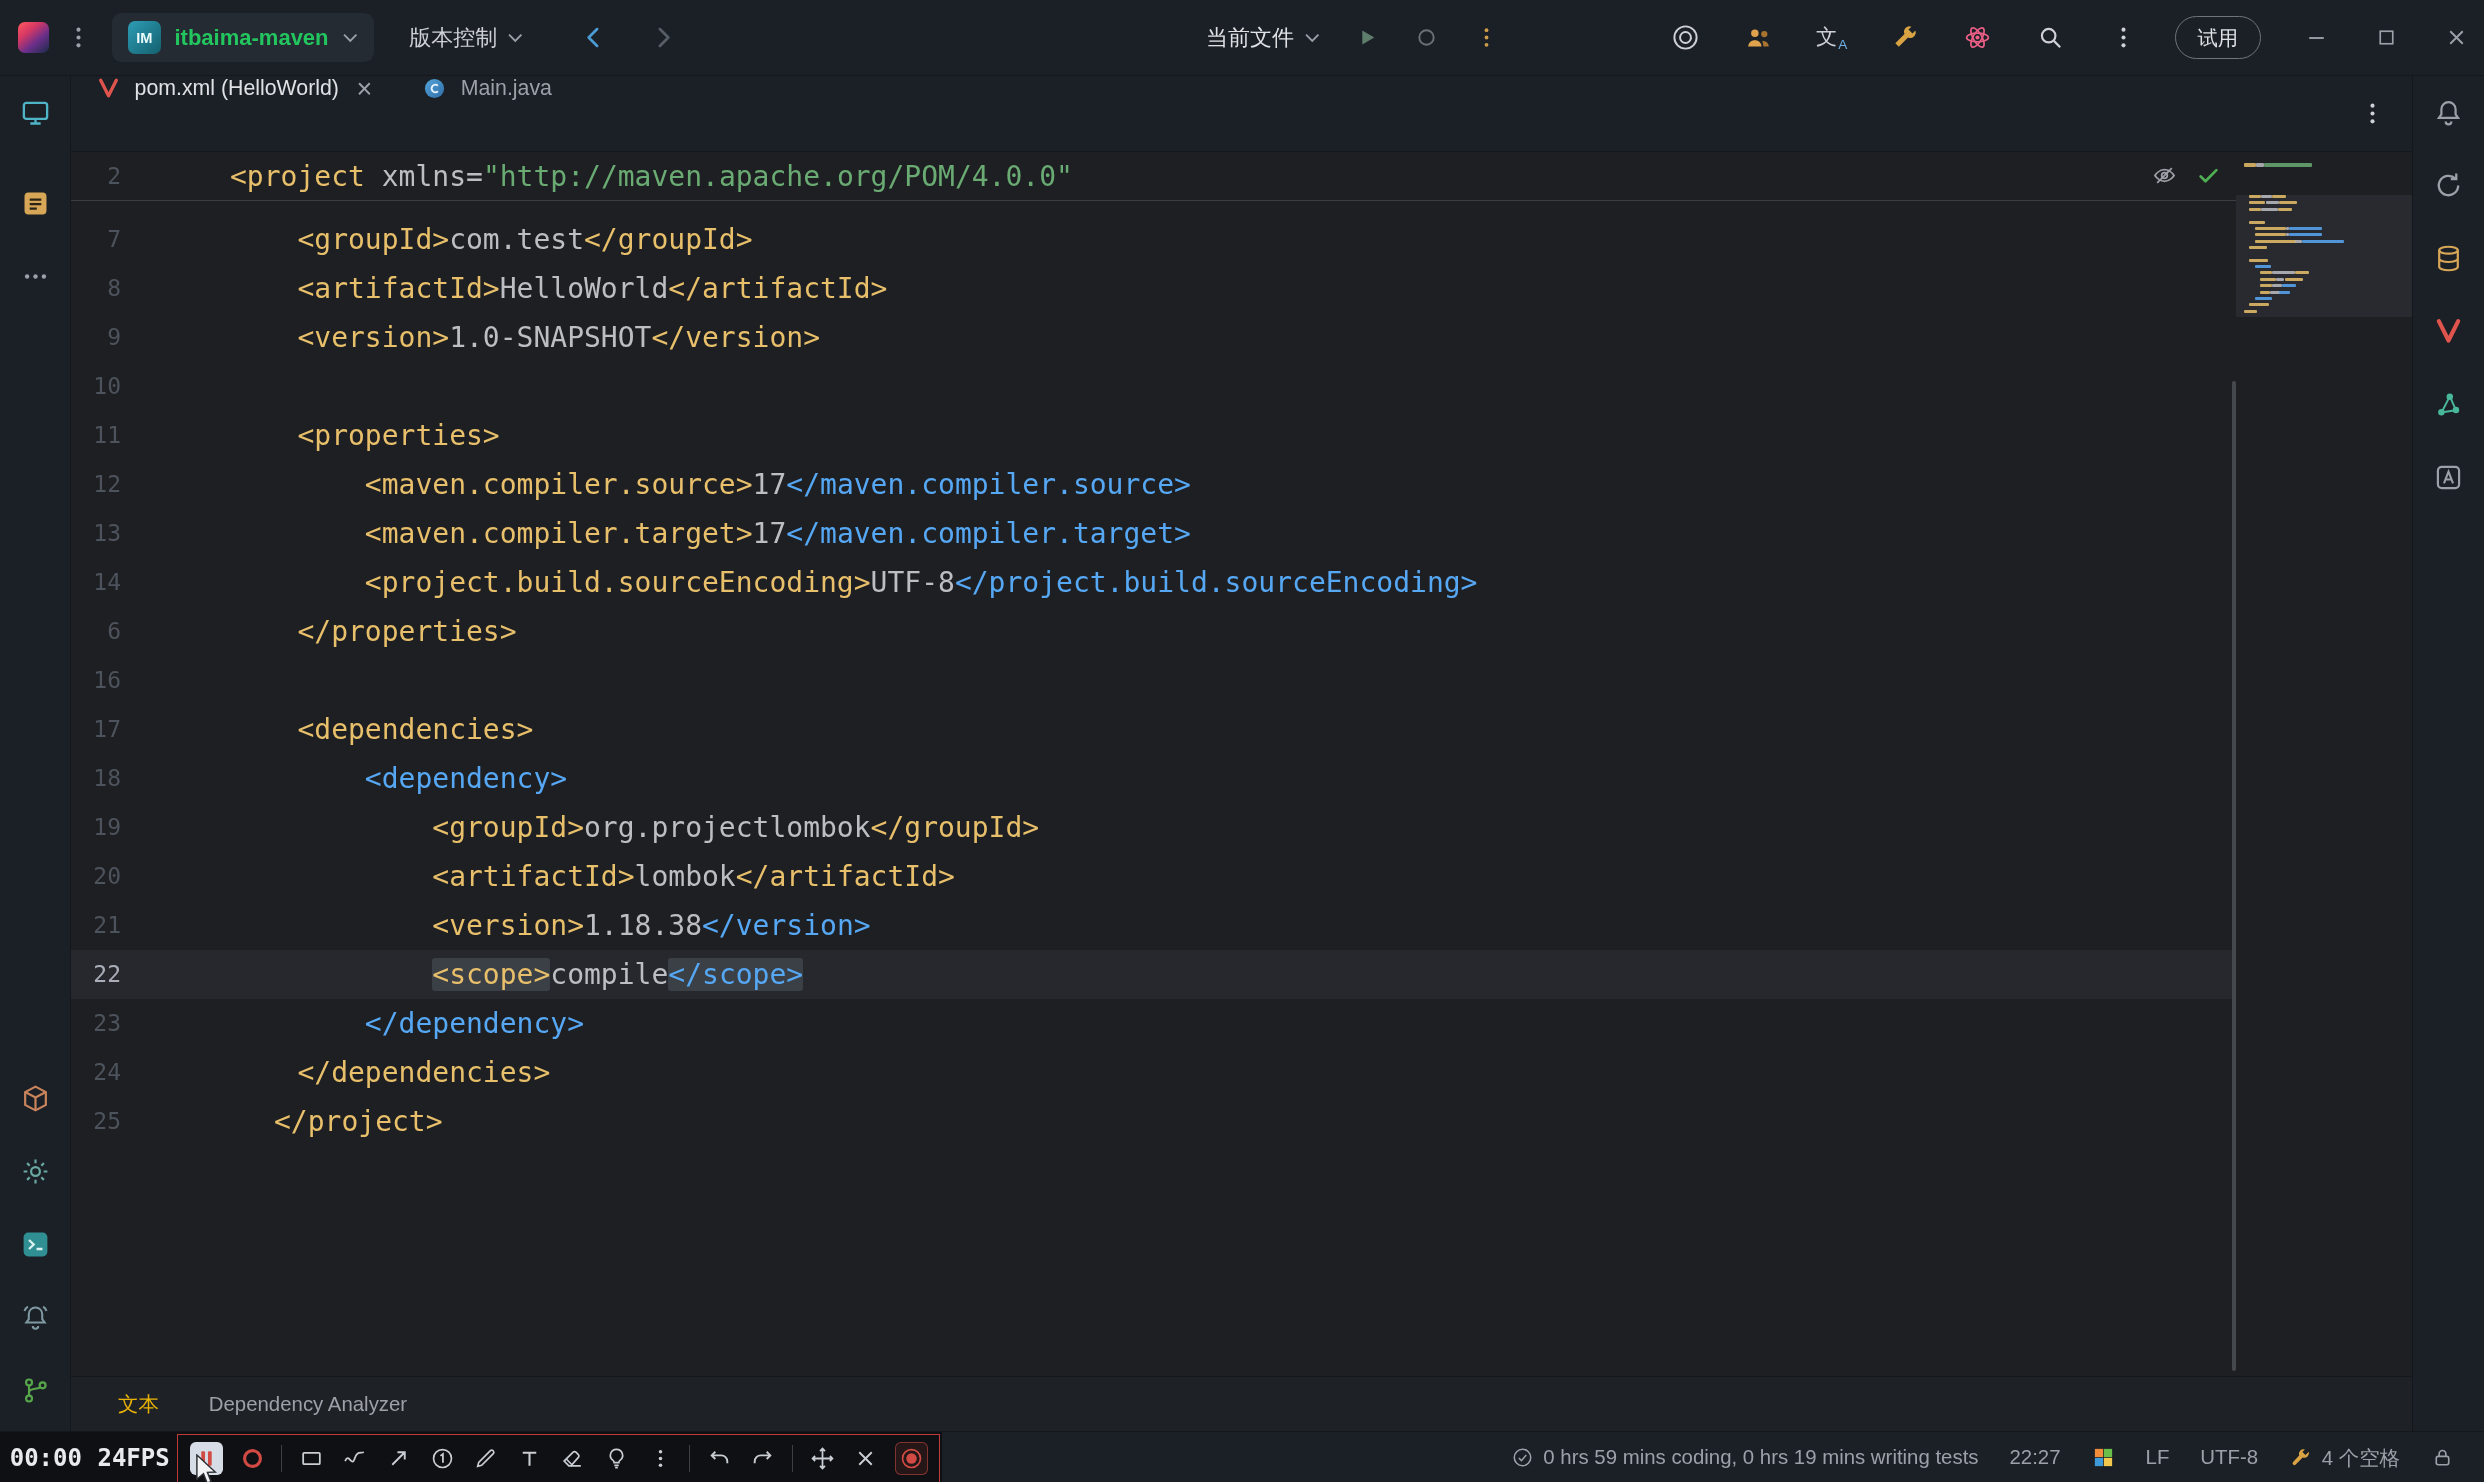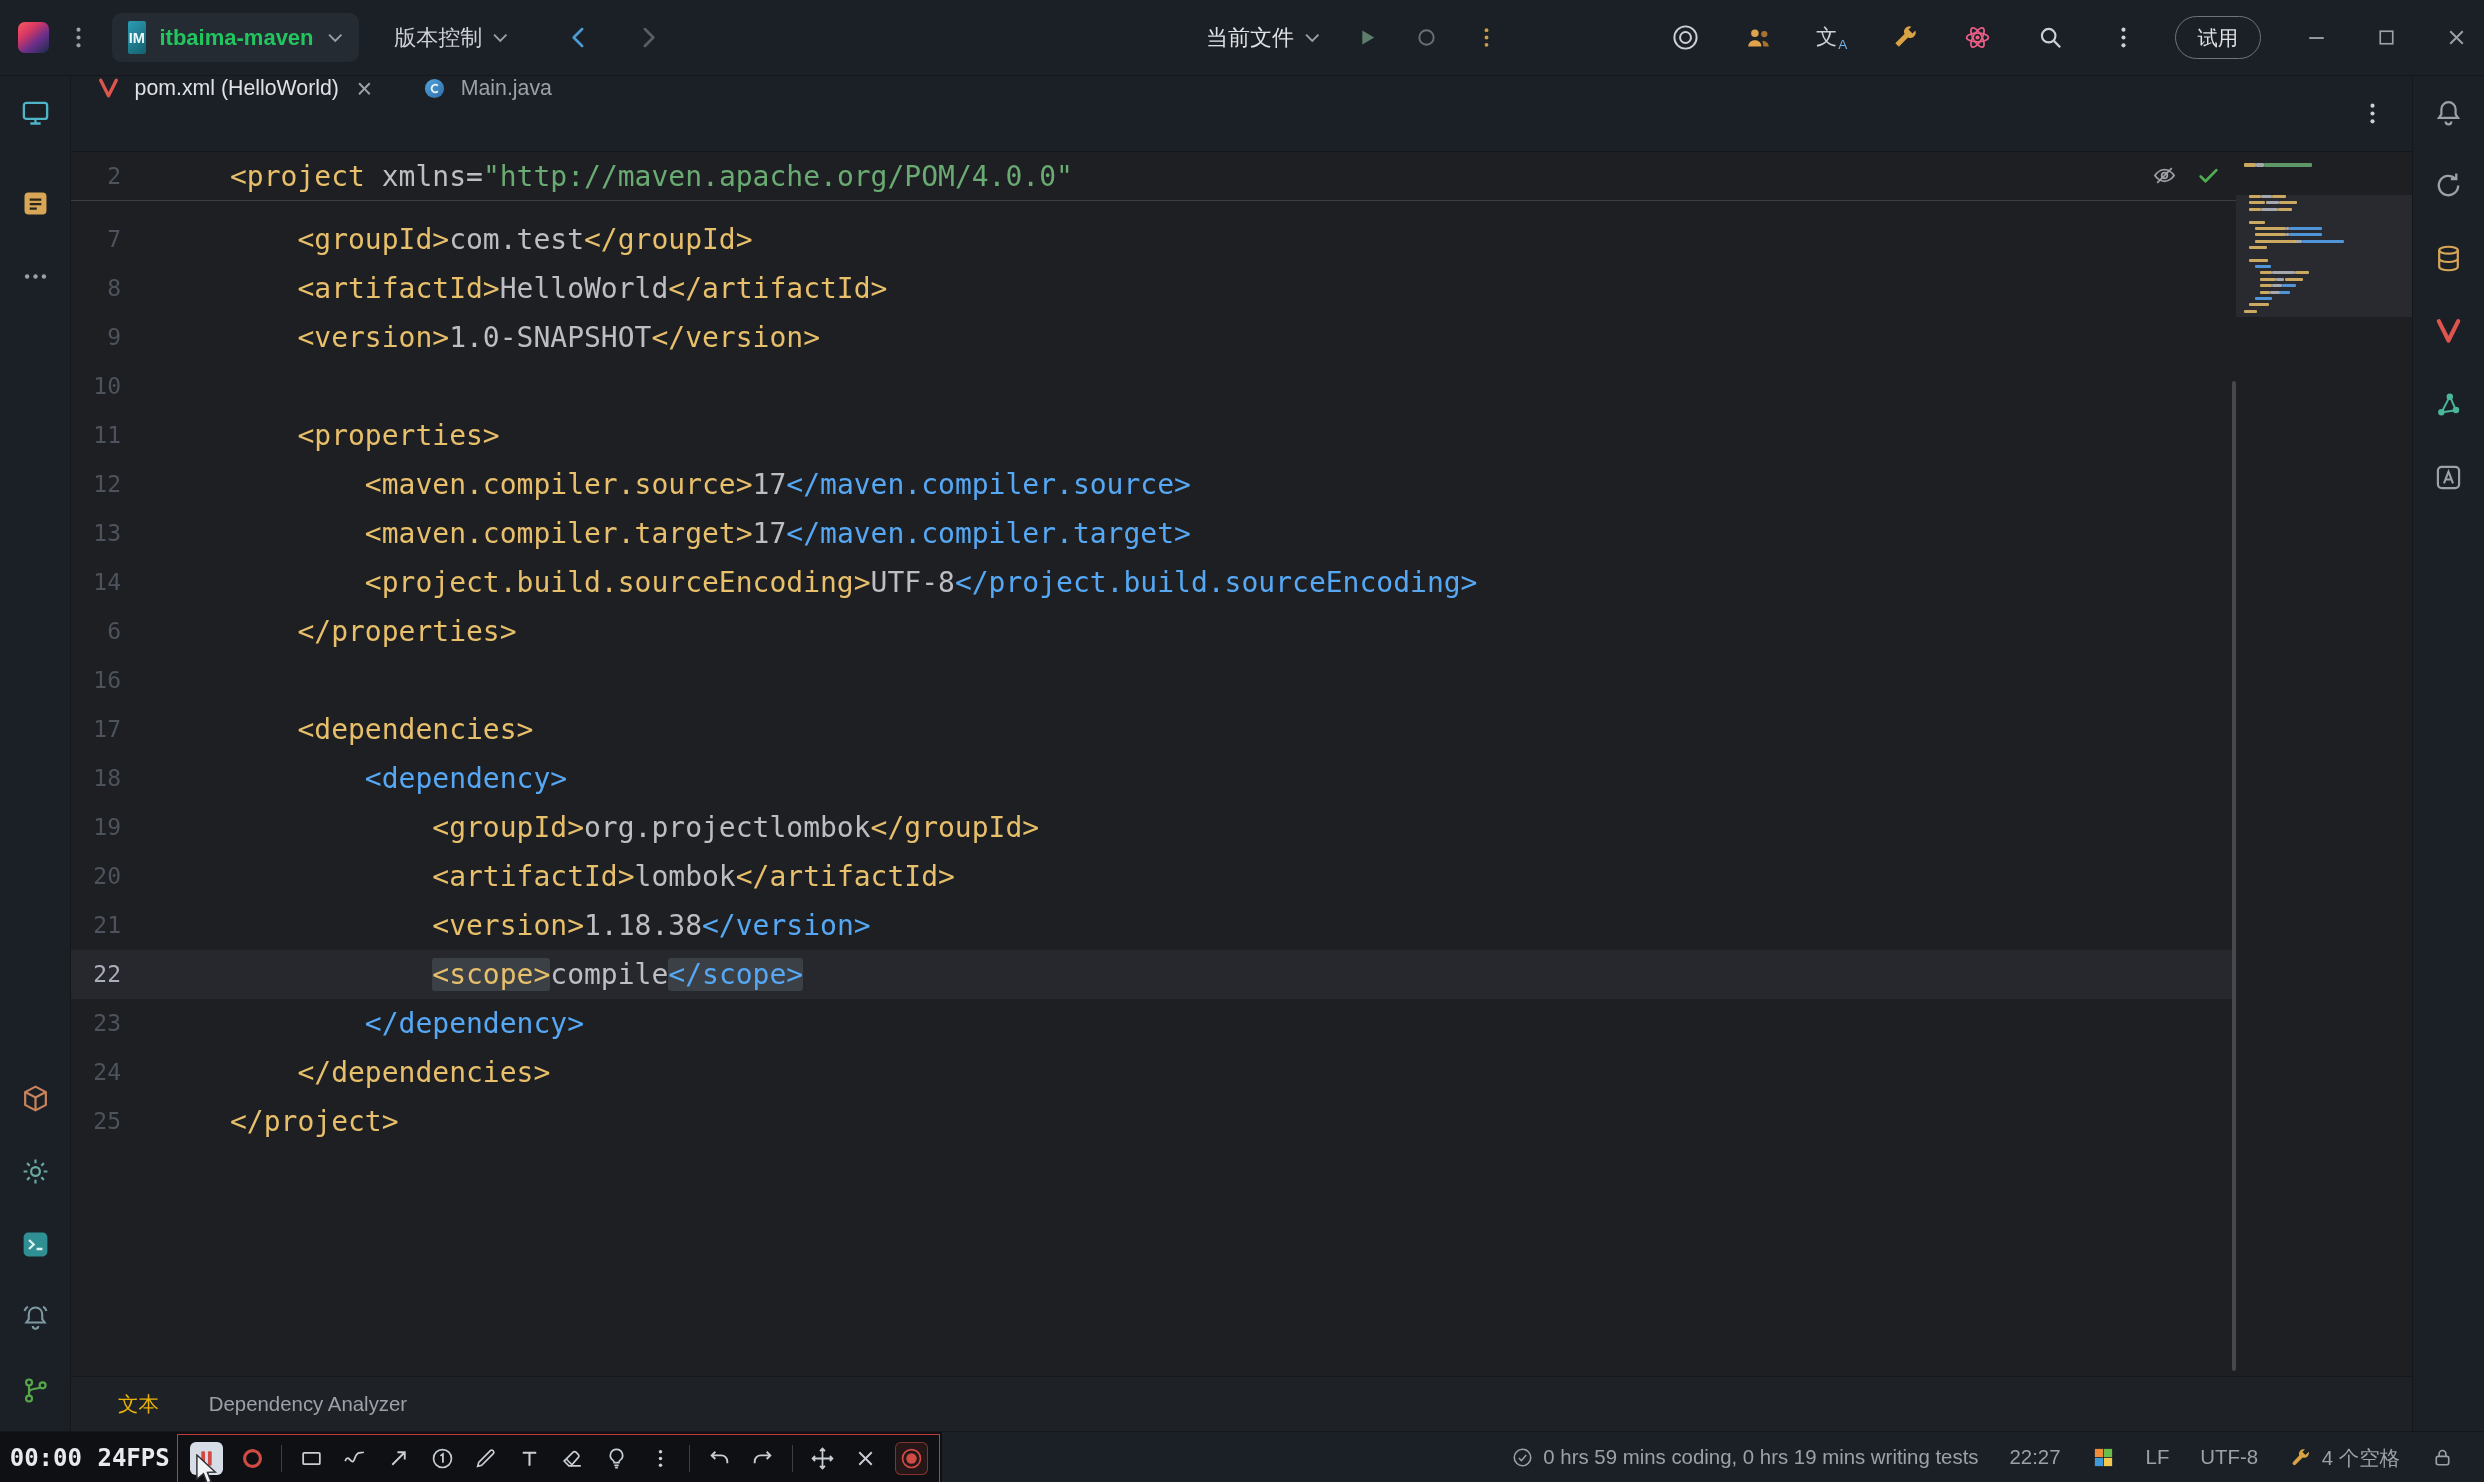--- a/index.html
+++ b/index.html
@@ -10,21 +10,21 @@
   .ic svg{width:100%;height:100%}
 
   
   .titlebar{height:76px;background:#1b2026;border-bottom:1px solid #14181d;
             display:flex;align-items:center;position:relative}
   .logo{width:31px;height:31px;border-radius:6.8px;margin-left:17.5px;flex:none;
         background:linear-gradient(140deg,#ff5a5f 0%,#d63864 32%,#6b2f8a 62%,#1a2b4a 100%)}
   .tb-kebab{width:29px;height:29px;color:#9da0a8;margin-left:15.5px}
   .project-widget{display:flex;align-items:center;gap:13.6px;margin-left:19.4px;
                   padding:7.8px 15.5px;border-radius:9.7px;background:#252b33}
-  .im-badge{width:18px;height:33px;border-radius:2px;display:flex;align-items:center;justify-content:center;
+  .im-badge{width:33px;height:33px;border-radius:7px;display:flex;align-items:center;justify-content:center;
             background:linear-gradient(135deg,#2d9db5,#14606e);color:#eafafa;font-size:14.6px;font-weight:700}
   .project-name{color:#22c55e;font-size:22px;font-weight:600}
   .chev{width:16.5px;height:11.6px;color:#9da0a8}
   .vcs-widget{display:flex;align-items:center;gap:9.7px;margin-left:35px;color:#ced0d6;font-size:22px}
   .back{width:29px;height:29px;color:#4b9bd4;margin-left:56px}
   .fwd{width:29px;height:29px;color:#585e66;margin-left:41px}
   .tb-center{position:absolute;left:1206px;top:0;height:100%;display:flex;align-items:center;gap:35px}
   .run-widget{display:flex;align-items:center;gap:9.7px;color:#dfe1e5;font-size:22px}
   .play-ic{width:25px;height:25px;color:#5f7d6c}
   .ring-ic{width:23px;height:23px;color:#697076}
@@ -374,21 +374,21 @@
           <div class="crow" data-name="code-line"><span class="gut" data-name="line-number">6</span><span class="code" data-name="code-text" style="padding-left: 4ch;"><span data-name="code-token" style="color: rgb(232, 191, 106);">&lt;/properties&gt;</span></span></div>
           <div class="crow" data-name="code-line"><span class="gut" data-name="line-number">16</span><span class="code" data-name="code-text" style="padding-left: 0ch;"></span></div>
           <div class="crow" data-name="code-line"><span class="gut" data-name="line-number">17</span><span class="code" data-name="code-text" style="padding-left: 4ch;"><span data-name="code-token" style="color: rgb(232, 191, 106);">&lt;dependencies&gt;</span></span></div>
           <div class="crow" data-name="code-line"><span class="gut" data-name="line-number">18</span><span class="code" data-name="code-text" style="padding-left: 8ch;"><span data-name="code-token" style="color: rgb(86, 168, 245);">&lt;dependency&gt;</span></span></div>
           <div class="crow" data-name="code-line"><span class="gut" data-name="line-number">19</span><span class="code" data-name="code-text" style="padding-left: 12ch;"><span data-name="code-token" style="color: rgb(232, 191, 106);">&lt;groupId&gt;</span><span data-name="code-token" style="color: rgb(188, 190, 196);">org.projectlombok</span><span data-name="code-token" style="color: rgb(232, 191, 106);">&lt;/groupId&gt;</span></span></div>
           <div class="crow" data-name="code-line"><span class="gut" data-name="line-number">20</span><span class="code" data-name="code-text" style="padding-left: 12ch;"><span data-name="code-token" style="color: rgb(232, 191, 106);">&lt;artifactId&gt;</span><span data-name="code-token" style="color: rgb(188, 190, 196);">lombok</span><span data-name="code-token" style="color: rgb(232, 191, 106);">&lt;/artifactId&gt;</span></span></div>
           <div class="crow" data-name="code-line"><span class="gut" data-name="line-number">21</span><span class="code" data-name="code-text" style="padding-left: 12ch;"><span data-name="code-token" style="color: rgb(232, 191, 106);">&lt;version&gt;</span><span data-name="code-token" style="color: rgb(188, 190, 196);">1.18.38</span><span data-name="code-token" style="color: rgb(86, 168, 245);">&lt;/version&gt;</span></span></div>
           <div class="crow current" data-name="code-line"><span class="gut" data-name="line-number">22</span><span class="code" data-name="code-text" style="padding-left: 12ch;"><span class="match" data-name="code-token" style="color: rgb(232, 191, 106);">&lt;scope&gt;</span><span data-name="code-token" style="color: rgb(188, 190, 196);">compile</span><span class="match" data-name="code-token" style="color: rgb(86, 168, 245);">&lt;/scope&gt;</span></span></div>
           <div class="crow" data-name="code-line"><span class="gut" data-name="line-number">23</span><span class="code" data-name="code-text" style="padding-left: 8ch;"><span data-name="code-token" style="color: rgb(86, 168, 245);">&lt;/dependency&gt;</span></span></div>
           <div class="crow" data-name="code-line"><span class="gut" data-name="line-number">24</span><span class="code" data-name="code-text" style="padding-left: 4ch;"><span data-name="code-token" style="color: rgb(232, 191, 106);">&lt;/dependencies&gt;</span></span></div>
-          <div class="crow" data-name="code-line"><span class="gut" data-name="line-number">25</span><span class="code" data-name="code-text" style="padding-left: 0ch;"><span data-name="code-token" style="color: rgb(232, 191, 106);">&lt;/project&gt;</span></span></div>
+          <div class="crow" data-name="code-line"><span class="gut" data-name="line-number">25</span><span class="code" data-name="code-text" style="padding-left: 0ch; margin-left: 44px;"><span data-name="code-token" style="color: rgb(232, 191, 106);">&lt;/project&gt;</span></span></div>
         </div>
 
       <div class="inspect" data-name="inspection-widget">
         <span class="ic" data-name="reader-mode-icon">
             <svg viewBox="0 0 24 24" fill="none" stroke="#9da0a8" stroke-width="1.6">
               <path d="M3.5 12S6.8 6.8 12 6.8 20.5 12 20.5 12 17.2 17.2 12 17.2 3.5 12 3.5 12z"></path>
               <circle cx="12" cy="12" r="2.5"></circle>
               <path d="M5.5 18.5l13-13"></path>
             </svg>
           </span>

